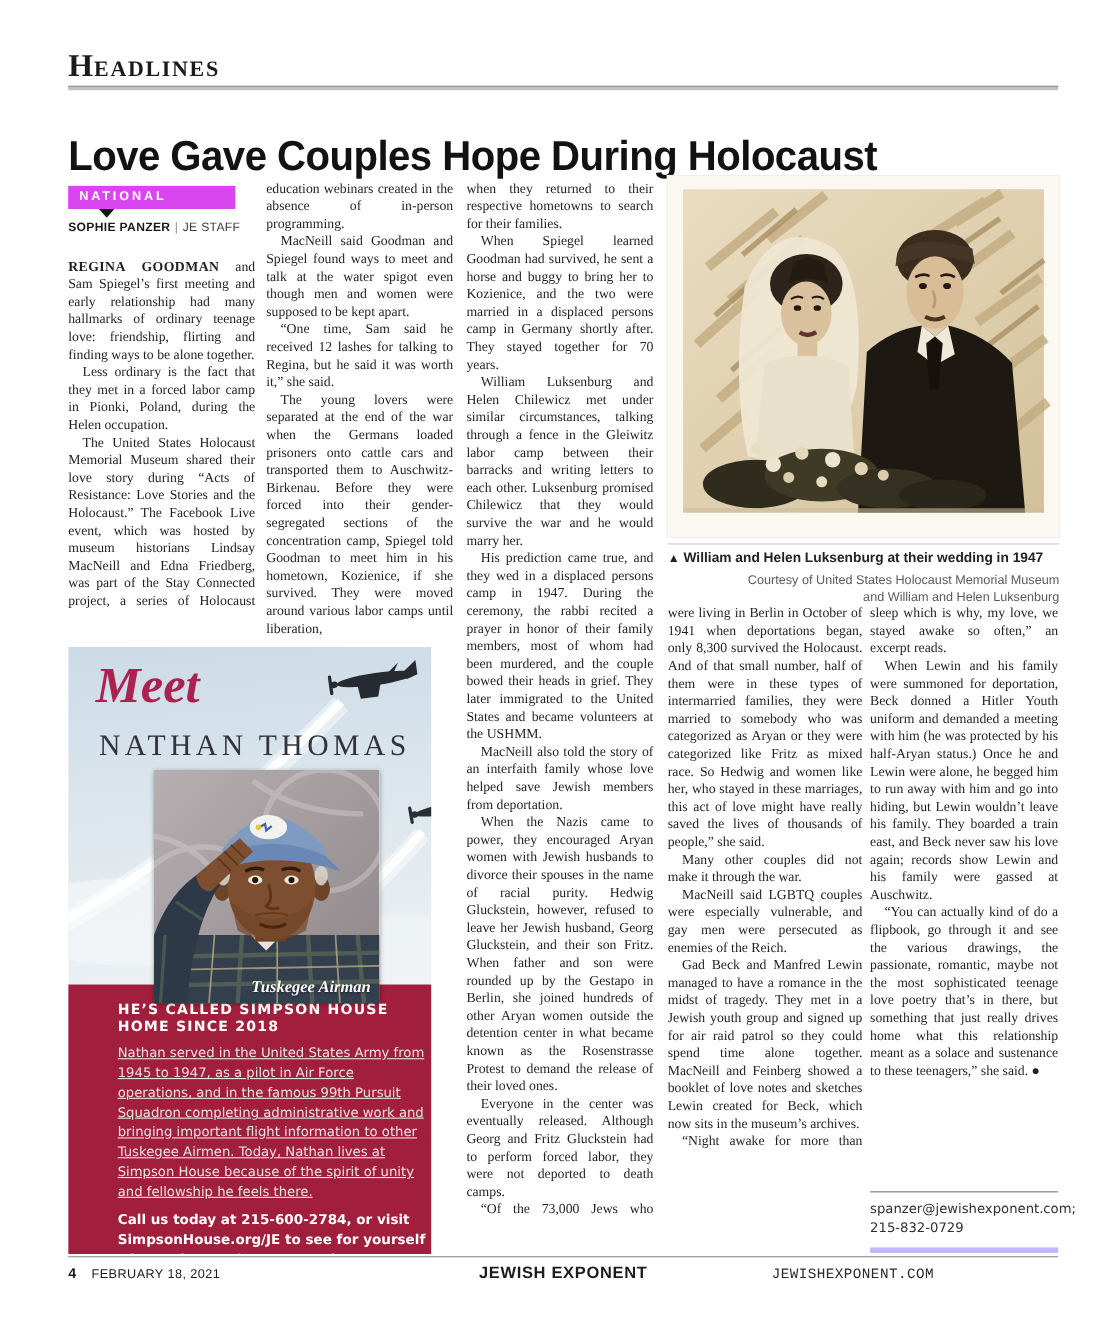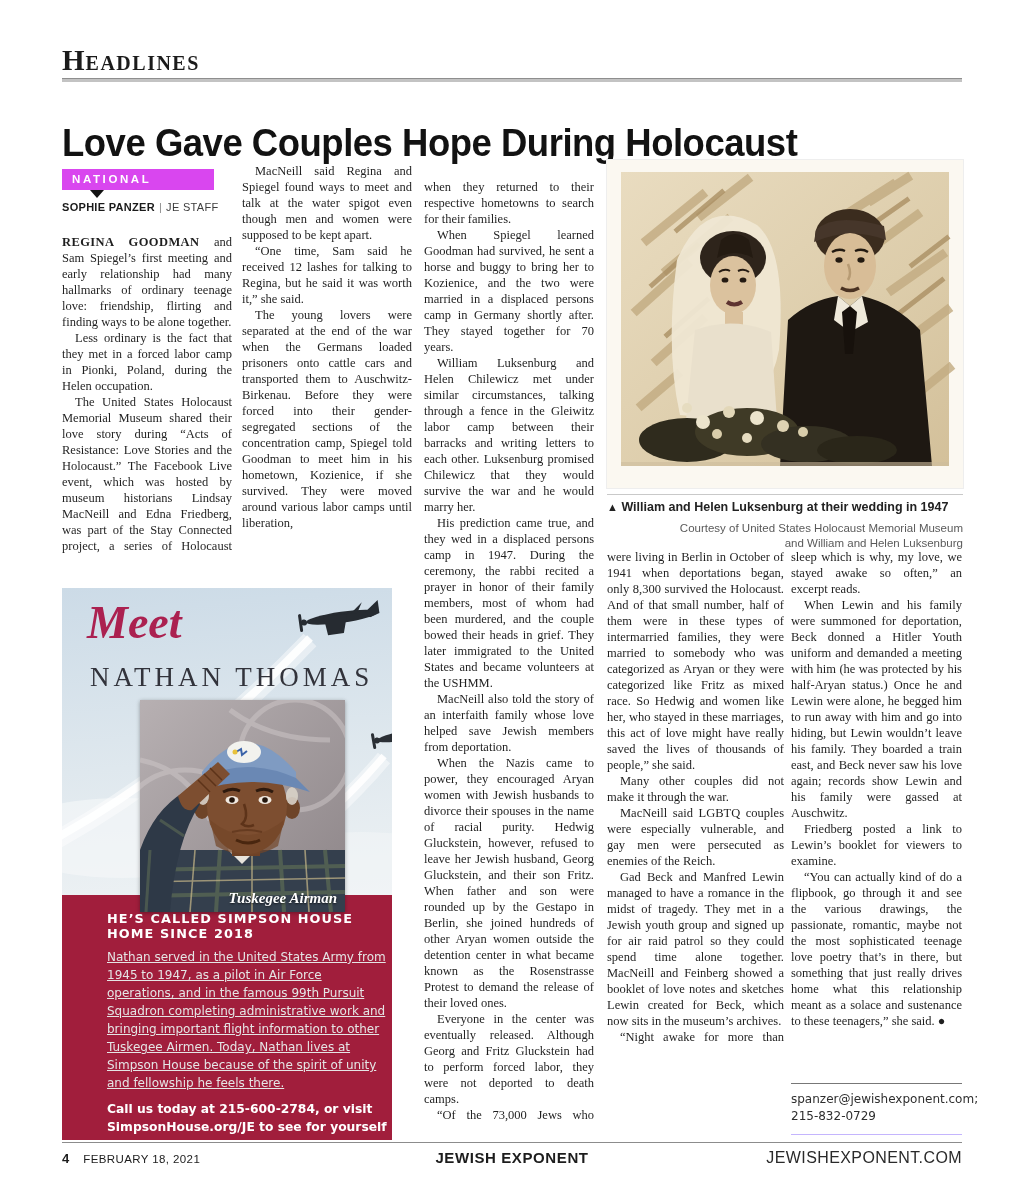--- a/index.html
+++ b/index.html
@@ -32,38 +32,38 @@
 
   
   .article-col { position:absolute; font-size:12.5px; line-height:16px; color:#1f1f1f; }
   .para { margin:0; text-align:justify; }
   .ind  { text-indent:13px; }
   .jl   { text-align-last:justify; }
   .lead-strong { font-weight:bold; letter-spacing:.4px; }
 
   .col1 { left:62px;  top:234px; width:170px; }
   .col2 { left:242px; top:163px; width:170px; }
-  .col3 { left:424px; top:163px; width:170px;margin-top:16px; }
+  .col3 { left:424px; top:163px; width:170px; }
   .col4 { left:607px; top:549px; width:177px; }
   .col5 { left:791px; top:549px; width:171px; }
 
   
   .photo-fig { position:absolute; left:607px; top:160px; width:356px; height:328px;
                background:#fcfaf5; box-shadow:0 0 0 1px #eee; }
   .photo-fig svg { display:block; }
   .caption-rule { position:absolute; left:607px; top:494px; width:356px; height:1px; background:#c9c9c9; }
   .caption { position:absolute; left:607px; top:500px; width:356px;
              font-family:"Liberation Sans",sans-serif; font-weight:bold; font-size:12.5px; color:#222; }
   .caption .tri { font-size:11px; }
   .credit { position:absolute; left:607px; top:521px; width:356px; text-align:right;
             font-family:"Liberation Sans",sans-serif; font-size:11.5px; line-height:15px; color:#5a5a5a; }
 
   
   .contact { position:absolute; left:791px; top:1083px; width:171px;
-             border-top:1px solid #777; border-bottom:1px solid #c4b5fd;
+             border-top:1px solid #777; border-bottom:5px solid #c4b5fd;
              padding:7px 0 9px 0; font-family:"DejaVu Sans",sans-serif;
              font-size:12px; line-height:17px; color:#2e2e2e; }
 
   
   .ad { position:absolute; left:62px; top:588px; width:330px; height:552px; overflow:hidden; }
   .ad-sky { position:absolute; left:0; top:0; width:349px; height:307px;
             background:linear-gradient(175deg,#ccdbe7 0%, #dfe8ee 55%, #eef2f4 100%); }
   .ad-sky svg { position:absolute; left:0; top:0; }
   .ad-meet { position:absolute; left:25px; top:8px; font-family:"Liberation Serif",serif;
              font-style:italic; font-weight:bold; font-size:46px; color:#ab2150; }
@@ -82,21 +82,21 @@
   .ad-cta  { color:#ffffff; font-weight:bold; font-size:12.3px; line-height:18px; margin:0 0 9px 0; }
 
   
   .footer-rule { position:absolute; left:62px; top:1142px; width:900px; height:1px; background:#8c8c8c; }
   .footer { position:absolute; left:62px; top:1149px; width:900px; display:grid;
             grid-template-columns:1fr auto 1fr; align-items:baseline;
             font-family:"Liberation Sans",sans-serif; color:#1c1c1c; }
   .footer-left { font-size:11.5px; letter-spacing:.4px; }
   .footer-left .pageno { font-weight:bold; font-size:13px; margin-right:10px; }
   .footer-center { font-weight:bold; font-size:15px; letter-spacing:.6px; text-align:center; }
-  .footer-right { text-align:right; font-size:16px; letter-spacing:.4px; color:#2a2a2a; }
+  .footer-right { text-align:center; font-size:13px; letter-spacing:.4px; color:#2a2a2a;font-family:Liberation Mono, monospace; }
 </style>
 </head>
 <body>
 
 <div class="page">
 
   <div class="masthead"><span class="bigcap">H</span><span>EADLINES</span></div>
   <div class="masthead-rule"></div>
 
   <h1 class="headline">Love Gave Couples Hope During Holocaust</h1>
@@ -111,21 +111,22 @@
 
   <div class="article-col col1">
     <p class="para"><span class="lead-strong">REGINA GOODMAN</span><span> and Sam Spiegel’s first meeting and early relationship had many hallmarks of ordinary teenage love: friendship, flirting and finding ways to be alone together.</span></p>
     <div>
         <p class="para ind">Less ordinary is the fact that they met in a forced labor camp in Pionki, Poland, during the Helen occupation.</p>
         <p class="para ind jl">The United States Holocaust Memorial Museum shared their love story during “Acts of Resistance: Love Stories and the Holocaust.” The Facebook Live event, which was hosted by museum historians Lindsay MacNeill and Edna Friedberg, was part of the Stay Connected project, a series of Holocaust</p>
       </div>
   </div>
 
   <div class="article-col col2">
-      <p class="para ind">MacNeill said Regina and Spiegel found ways to meet and talk at the water spigot even though men and women were supposed to be kept apart.</p>
+      <p class="para">education webinars created in the absence of in-person programming.</p>
+      <p class="para ind">MacNeill said Goodman and Spiegel found ways to meet and talk at the water spigot even though men and women were supposed to be kept apart.</p>
       <p class="para ind">“One time, Sam said he received 12 lashes for talking to Regina, but he said it was worth it,” she said.</p>
       <p class="para ind jl">The young lovers were separated at the end of the war when the Germans loaded prisoners onto cattle cars and transported them to Auschwitz-Birkenau. Before they were forced into their gender-segregated sections of the concentration camp, Spiegel told Goodman to meet him in his hometown, Kozienice, if she survived. They were moved around various labor camps until liberation,</p>
     </div>
 
   <div class="article-col col3">
       <p class="para">when they returned to their respective hometowns to search for their families.</p>
       <p class="para ind">When Spiegel learned Goodman had survived, he sent a horse and buggy to bring her to Kozienice, and the two were married in a displaced persons camp in Germany shortly after. They stayed together for 70 years.</p>
       <p class="para ind">William Luksenburg and Helen Chilewicz met under similar circumstances, talking through a fence in the Gleiwitz labor camp between their barracks and writing letters to each other. Luksenburg promised Chilewicz that they would survive the war and he would marry her.</p>
       <p class="para ind">His prediction came true, and they wed in a displaced persons camp in 1947. During the ceremony, the rabbi recited a prayer in honor of their family members, most of whom had been murdered, and the couple bowed their heads in grief. They later immigrated to the United States and became volunteers at the USHMM.</p>
       <p class="para ind">MacNeill also told the story of an interfaith family whose love helped save Jewish members from deportation.</p>
@@ -228,21 +229,20 @@
       <p class="para">were living in Berlin in October of 1941 when deportations began, only 8,300 survived the Holocaust. And of that small number, half of them were in these types of intermarried families, they were married to somebody who was categorized as Aryan or they were categorized like Fritz as mixed race. So Hedwig and women like her, who stayed in these marriages, this act of love might have really saved the lives of thousands of people,” she said.</p>
       <p class="para ind">Many other couples did not make it through the war.</p>
       <p class="para ind">MacNeill said LGBTQ couples were especially vulnerable, and gay men were persecuted as enemies of the Reich.</p>
       <p class="para ind">Gad Beck and Manfred Lewin managed to have a romance in the midst of tragedy. They met in a Jewish youth group and signed up for air raid patrol so they could spend time alone together. MacNeill and Feinberg showed a booklet of love notes and sketches Lewin created for Beck, which now sits in the museum’s archives.</p>
       <p class="para ind jl">“Night awake for more than</p>
     </div>
 
   <div class="article-col col5">
       <p class="para">sleep which is why, my love, we stayed awake so often,” an excerpt reads.</p>
       <p class="para ind">When Lewin and his family were summoned for deportation, Beck donned a Hitler Youth uniform and demanded a meeting with him (he was protected by his half-Aryan status.) Once he and Lewin were alone, he begged him to run away with him and go into hiding, but Lewin wouldn’t leave his family. They boarded a train east, and Beck never saw his love again; records show Lewin and his family were gassed at Auschwitz.</p>
-      <p class="para ind">Friedberg posted a link to Lewin’s booklet for viewers to examine.</p>
       <p class="para ind">“You can actually kind of do a flipbook, go through it and see the various drawings, the passionate, romantic, maybe not the most sophisticated teenage love poetry that’s in there, but something that just really drives home what this relationship meant as a solace and sustenance to these teenagers,” she said. ●</p>
     </div>
 
   <div class="contact">
     <div>spanzer@jewishexponent.com;</div>
     <div>215-832-0729</div>
   </div>
 
   <div class="ad">
     <div class="ad-sky">

